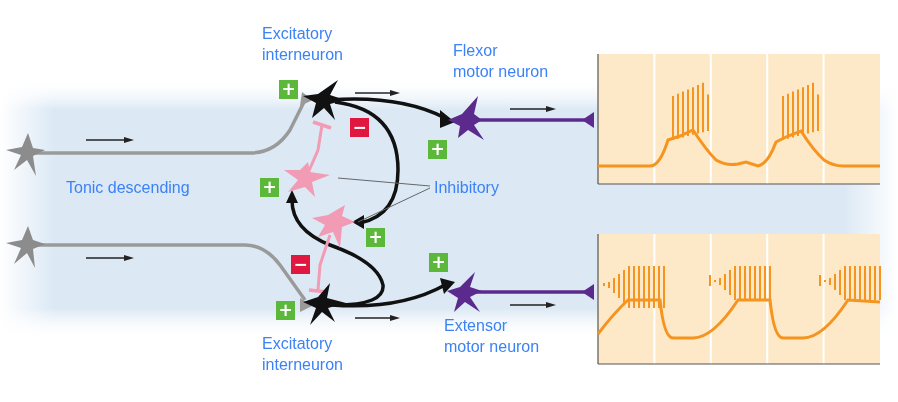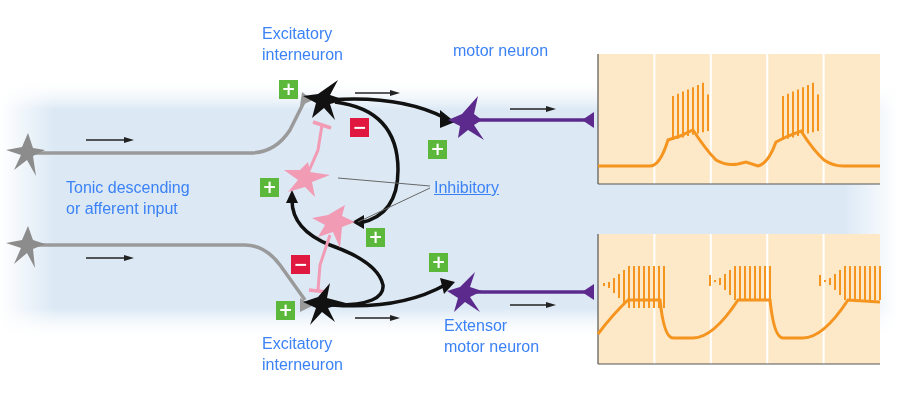--- a/index.html
+++ b/index.html
@@ -209,25 +209,25 @@
 
 <div class="lbl" style="left:262px;top:23px;">
   <div>Excitatory</div>
   <div>interneuron</div>
 </div>
 <div class="lbl" style="left:262px;top:333px;">
   <div>Excitatory</div>
   <div>interneuron</div>
 </div>
 <div class="lbl" style="left:453px;top:40px;">
+  <div>Flexor</div>
   <div>motor neuron</div>
 </div>
 <div class="lbl" style="left:444px;top:315px;">
   <div>Extensor</div>
   <div>motor neuron</div>
 </div>
 <div class="lbl" style="left:42px;top:177px;margin-left:24px;">
   <div>Tonic descending</div>
-  <div>or afferent input</div>
-</div>
-<div class="lbl" style="left:434px;top:177px;text-decoration:underline;">
+</div>
+<div class="lbl" style="left:434px;top:177px;">
   <div>Inhibitory</div>
 </div>
 
 </body></html>

